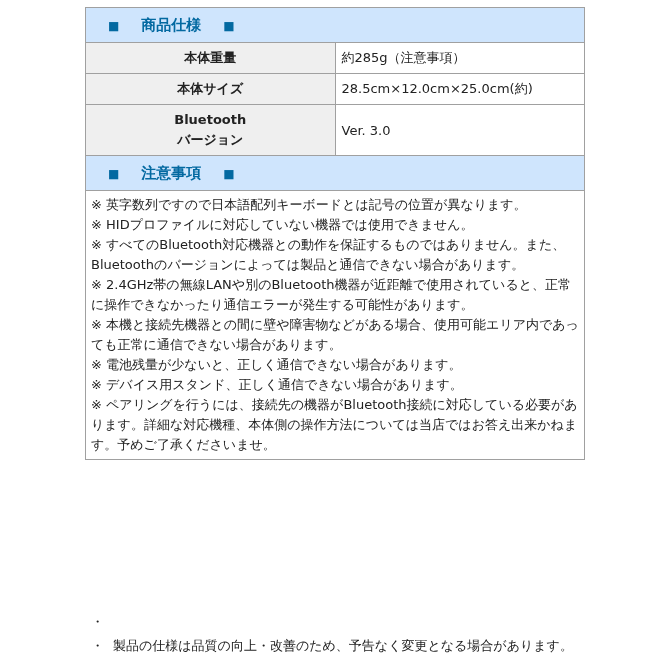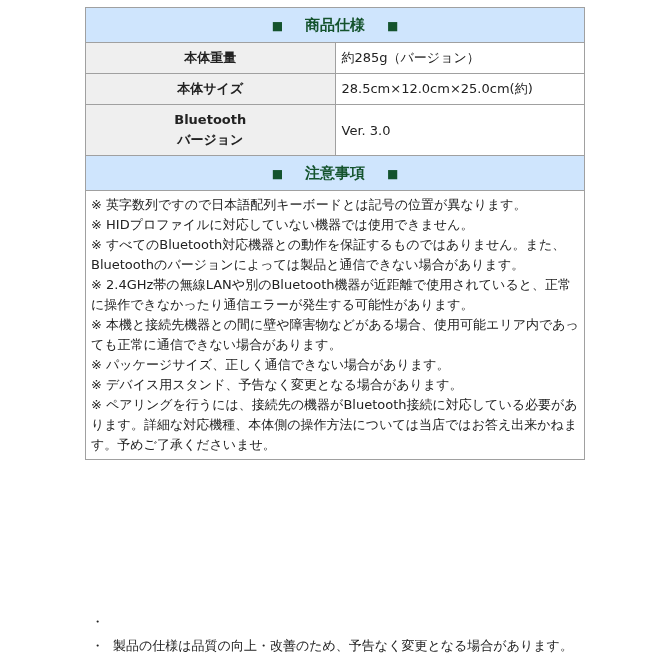--- a/index.html
+++ b/index.html
@@ -13,25 +13,25 @@
     border-collapse: collapse; table-layout: fixed;
     font-size: 13px;
   }
   .spec-table td, .spec-table th {
     border: 1px solid #a0a0a0;
     padding: 0;
     vertical-align: middle;
   }
   .section-head {
     background: #cfe5fd;
-    text-align: center;
+    text-align: left;
     font-weight: bold;
     font-size: 15px;
     height: 34px;
-    color: #14532d;
+    color: #0369a1;
   }
   .section-head .sq { font-size: 12px; margin: 0 22px; }
   .label-cell {
     background: #efefef;
     text-align: center;
     font-weight: bold;
     width: 137px;
     height: 30px;
   }
   .value-cell {
@@ -61,21 +61,21 @@
 
 <table class="spec-table">
   <tbody>
       <tr>
     <th colspan="2" class="section-head">
       <span class="sq">■</span><span>商品仕様</span><span class="sq">■</span>
     </th>
   </tr>
   <tr>
     <td class="label-cell">本体重量</td>
-    <td class="value-cell">約285g（バージョン）</td>
+    <td class="value-cell">約285g（注意事項）</td>
   </tr>
   <tr>
     <td class="label-cell">本体サイズ</td>
     <td class="value-cell">28.5cm×12.0cm×25.0cm(約)</td>
   </tr>
   <tr>
     <td class="label-cell tall">
       <div>Bluetooth</div>
       <div>バージョン</div>
     </td>
@@ -86,22 +86,22 @@
       <span class="sq">■</span><span>注意事項</span><span class="sq">■</span>
     </th>
   </tr>
   <tr>
     <td colspan="2" class="notes-cell">
       <div>※ 英字数列ですので日本語配列キーボードとは記号の位置が異なります。</div>
       <div>※ HIDプロファイルに対応していない機器では使用できません。</div>
       <div>※ すべてのBluetooth対応機器との動作を保証するものではありません。また、Bluetoothのバージョンによっては製品と通信できない場合があります。</div>
       <div>※ 2.4GHz帯の無線LANや別のBluetooth機器が近距離で使用されていると、正常に操作できなかったり通信エラーが発生する可能性があります。</div>
       <div>※ 本機と接続先機器との間に壁や障害物などがある場合、使用可能エリア内であっても正常に通信できない場合があります。</div>
-      <div>※ パッケージサイズ、正しく通信できない場合があります。</div>
-      <div>※ デバイス用スタンド、予告なく変更となる場合があります。</div>
+      <div>※ 電池残量が少ないと、正しく通信できない場合があります。</div>
+      <div>※ デバイス用スタンド、正しく通信できない場合があります。</div>
       <div>※ ペアリングを行うには、接続先の機器がBluetooth接続に対応している必要があります。詳細な対応機種、本体側の操作方法については当店ではお答え出来かねます。予めご了承くださいませ。</div>
     </td>
   </tr>
 </tbody>
   </table>
 
 <ul class="footnotes">
   <li>
     <span class="bullet">・</span>
   </li>

